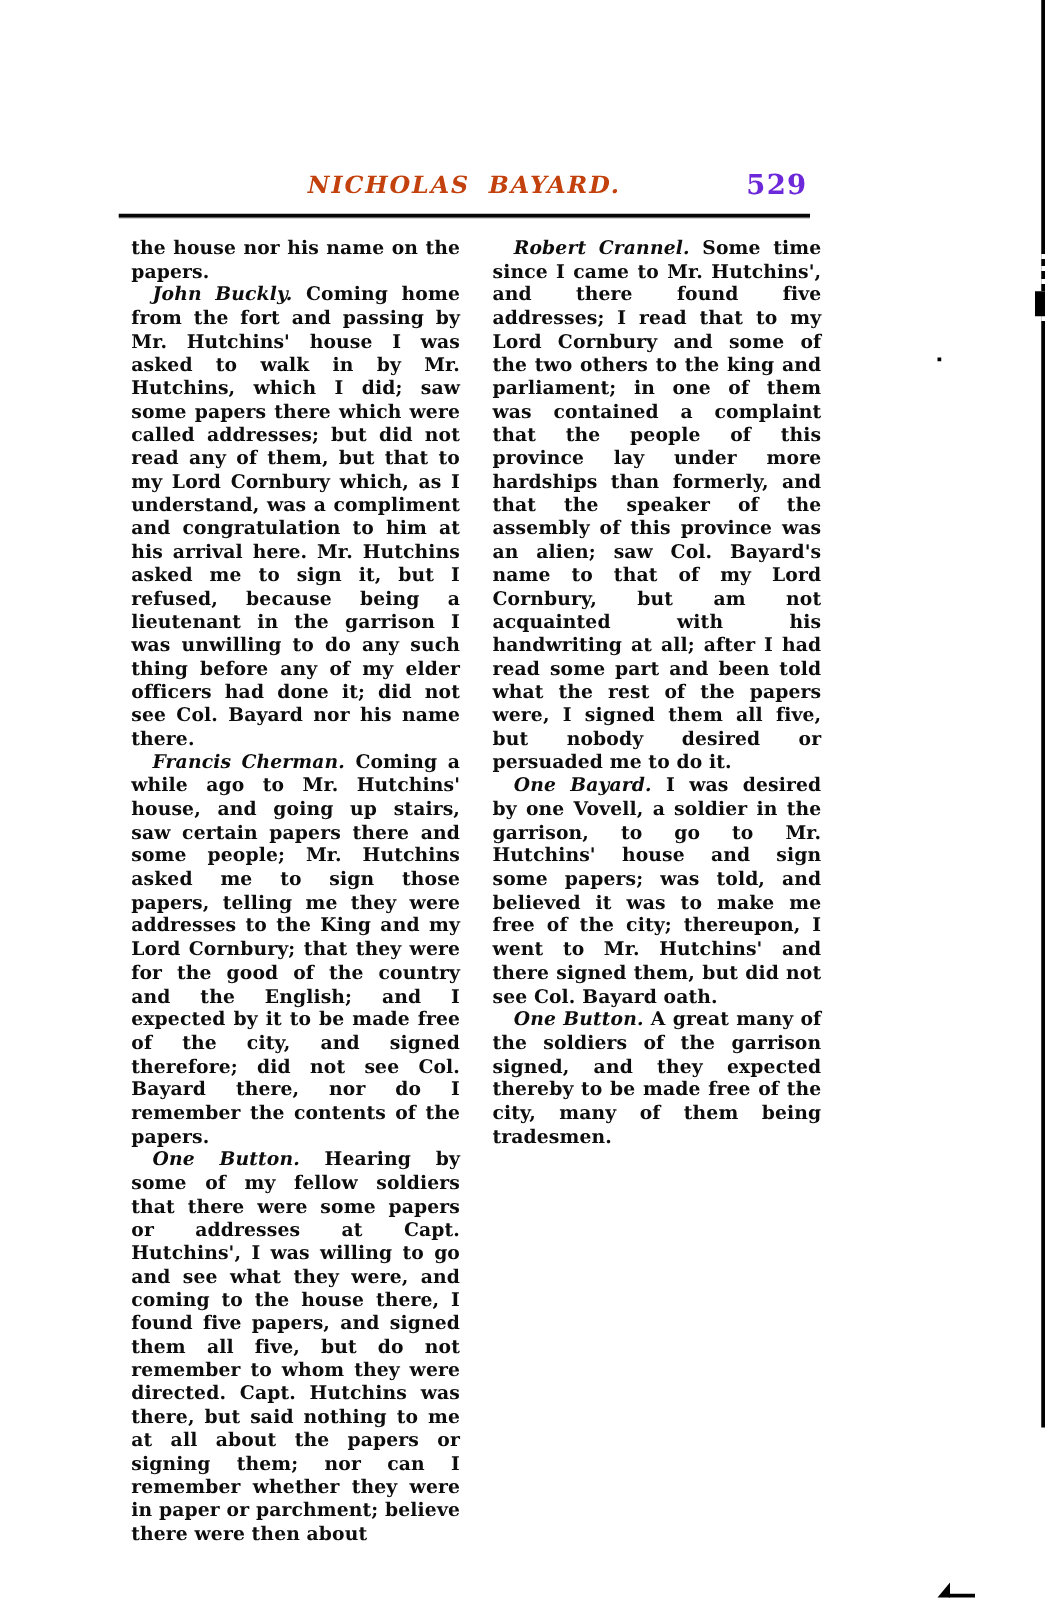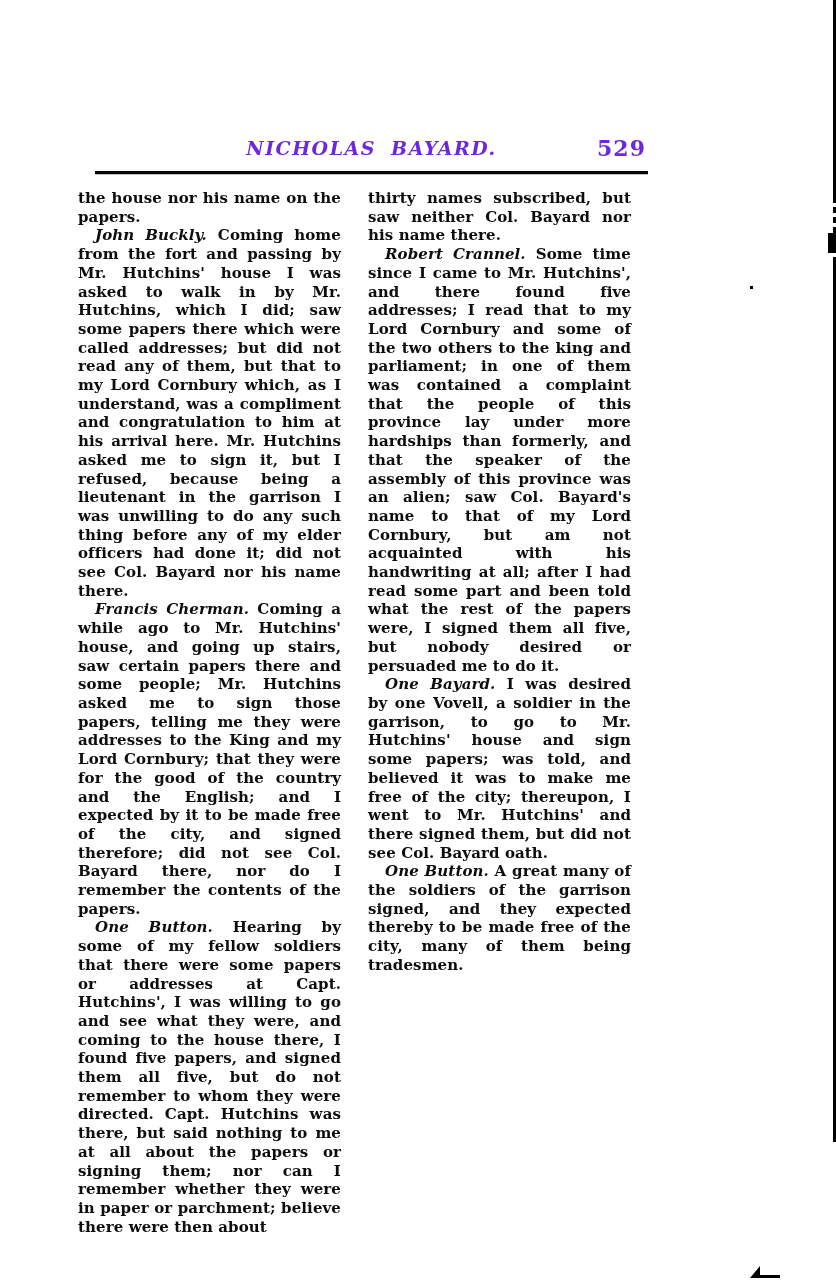--- a/index.html
+++ b/index.html
@@ -17,41 +17,40 @@
   }
   .running-head {
     position: absolute;
     left: 95px; top: 137px; width: 553px; height: 30px;
   }
   .head-title {
     position: absolute; left: 0; right: 0; top: 0;
     text-align: center;
     font-size: 19px; font-weight: bold; font-style: italic;
     letter-spacing: 1.5px; word-spacing: 7px;
-    color: #6d28d9;
+    color: #c2410c;
   }
   .head-pagenum {
     position: absolute; right: 2px; top: -2px;
     font-size: 22px; font-weight: bold;
     letter-spacing: 1px;
     color: #6d28d9;
   }
   .head-rule {
     position: absolute;
     left: 95px; top: 171px; width: 553px; height: 3px;
     background: #050505;
     
     box-shadow: 0 1px 0 rgba(0,0,0,0.25);
   }
   .columns {
     position: absolute;
-    left: 78px; top: 189px; width: 553px; height: 950px;
+    left: 105px; top: 189px; width: 553px; height: 950px;
     display: flex;
-    gap: 14px;
-    justify-content: space-between;
+    gap: 26px;
   }
   .col {
     width: 263px;
     font-size: 15px;
     font-weight: bold;
     line-height: 18.7px;
     text-align: justify;
     letter-spacing: 0.1px;
   }
   .para { margin: 0; text-indent: 17px; }
@@ -103,21 +102,20 @@
   <div class="head-rule"></div>
 
   <div class="columns">
     <div class="col">
         <p class="para noindent"><span>the house nor his name on the papers.</span></p>
         <p class="para"><i>John Buckly.</i><span> Coming home from the fort and passing by Mr. Hutchins' house I was asked to walk in by Mr. Hutchins, which I did; saw some papers there which were called addresses; but did not read any of them, but that to my Lord Cornbury which, as I understand, was a compliment and congratulation to him at his arrival here. Mr. Hutchins asked me to sign it, but I refused, because being a lieutenant in the garrison I was unwilling to do any such thing before any of my elder officers had done it; did not see Col. Bayard nor his name there.</span></p>
         <p class="para"><i>Francis Cherman.</i><span> Coming a while ago to Mr. Hutchins' house, and going up stairs, saw certain papers there and some people; Mr. Hutchins asked me to sign those papers, telling me they were addresses to the King and my Lord Cornbury; that they were for the good of the country and the English; and I expected by it to be made free of the city, and signed therefore; did not see Col. Bayard there, nor do I remember the contents of the papers.</span></p>
         <p class="para"><i>One Button.</i><span> Hearing by some of my fellow soldiers that there were some papers or addresses at Capt. Hutchins', I was willing to go and see what they were, and coming to the house there, I found five papers, and signed them all five, but do not remember to whom they were directed. Capt. Hutchins was there, but said nothing to me at all about the papers or signing them; nor can I remember whether they were in paper or parchment; believe there were then about</span></p>
       </div>
     <div class="col">
-        <p class="para noindent"><span>thirty names subscribed, but saw neither Col. Bayard nor his name there.</span></p>
         <p class="para"><i>Robert Crannel.</i><span> Some time since I came to Mr. Hutchins', and there found five addresses; I read that to my Lord Cornbury and some of the two others to the king and parliament; in one of them was contained a complaint that the people of this province lay under more hardships than formerly, and that the speaker of the assembly of this province was an alien; saw Col. Bayard's name to that of my Lord Cornbury, but am not acquainted with his handwriting at all; after I had read some part and been told what the rest of the papers were, I signed them all five, but nobody desired or persuaded me to do it.</span></p>
         <p class="para"><i>One Bayard.</i><span> I was desired by one Vovell, a soldier in the garrison, to go to Mr. Hutchins' house and sign some papers; was told, and believed it was to make me free of the city; thereupon, I went to Mr. Hutchins' and there signed them, but did not see Col. Bayard oath.</span></p>
         <p class="para"><i>One Button.</i><span> A great many of the soldiers of the garrison signed, and they expected thereby to be made free of the city, many of them being tradesmen.</span></p>
       </div>
   </div>
 
   <div class="edge-line"></div>
   <div class="edge-line-gaps"></div>
   <div class="edge-blob"></div>
   <div class="speck"></div>

